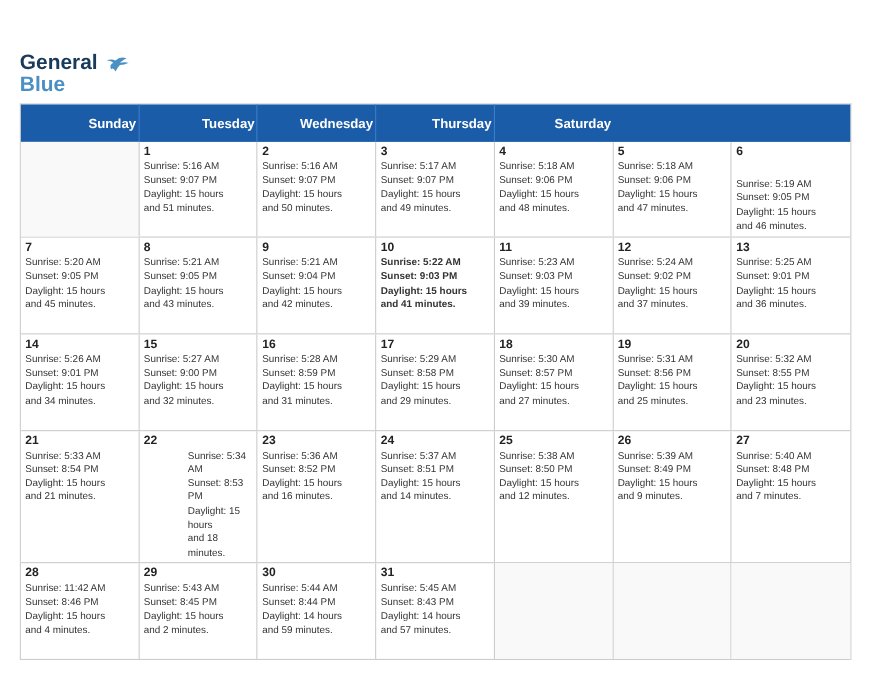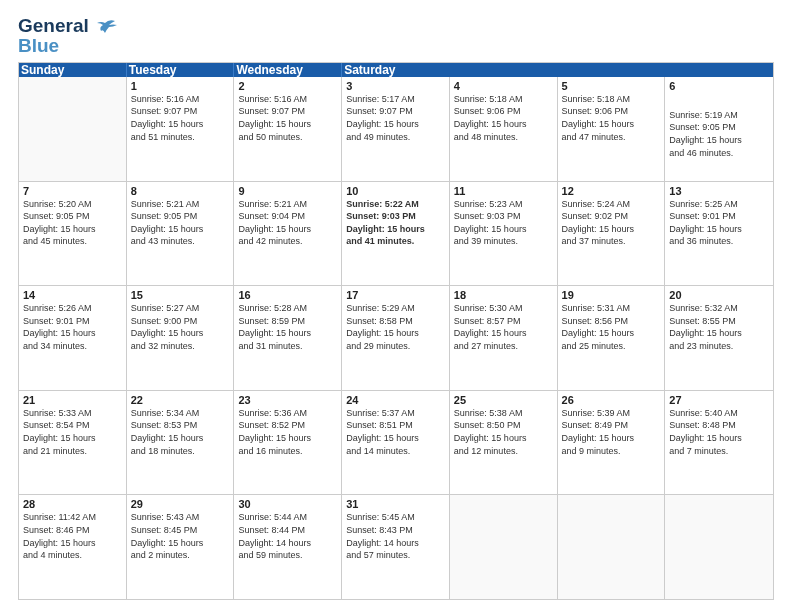--- a/index.html
+++ b/index.html
@@ -20,20 +20,21 @@
     .header {
       display: flex;
       justify-content: space-between;
       align-items: flex-start;
       margin-bottom: 6px;
     }
     .logo {
       display: flex;
       flex-direction: column;
       align-items: flex-end;
+      margin-top: 32px;
     }
     .title-block {
       text-align: right;
     }
     .month-title {
       font-size: 38px;
       font-weight: bold;
       color: #1a3a5c;
       line-height: 1.1;
     }
@@ -51,22 +52,22 @@
     }
     .cal-header {
       display: grid;
       grid-template-columns: repeat(7, 1fr);
       background: #1a5ca8;
     }
     .cal-header-cell {
       color: #fff;
       font-size: 12px;
       font-weight: bold;
-      text-align: left;
-      padding: 0 2px;
+      text-align: right;
+      padding: 10px 2px;
       border-right: 1px solid #3a7cc8;
     }
     .cal-header-cell:last-child {
       border-right: none;
     }
     .cal-body {
       flex: 1;
       display: flex;
       flex-direction: column;
     }
@@ -122,20 +123,21 @@
       <div class="month-title"></div>
       <div class="location-title"></div>
     </div>
   </div>
 
   <div class="calendar">
     <div class="cal-header">
     <div class="cal-header-cell">Sunday</div>
         <div class="cal-header-cell">Tuesday</div>
         <div class="cal-header-cell">Wednesday</div>
+        <div class="cal-header-cell">Thursday</div>
         <div class="cal-header-cell">Saturday</div>
       </div>
     <div class="cal-body">
     <div class="cal-row">
           <div class="cal-cell empty"></div>
           <div class="cal-cell">
             <span class="cell-day">1</span>
             <div class="cell-info" style="white-space: pre-line;">Sunrise: 5:16 AM
 Sunset: 9:07 PM
 Daylight: 15 hours
@@ -282,21 +284,21 @@
         <div class="cal-row">
           <div class="cal-cell">
             <span class="cell-day">21</span>
             <div class="cell-info" style="white-space: pre-line;">Sunrise: 5:33 AM
 Sunset: 8:54 PM
 Daylight: 15 hours
 and 21 minutes.</div>
           </div>
           <div class="cal-cell">
             <span class="cell-day">22</span>
-            <div class="cell-info" style="white-space: pre-line;">Sunrise: 5:34 AM
+            <div class="cell-info" style="white-space: pre-line; margin-left: 40px;">Sunrise: 5:34 AM
 Sunset: 8:53 PM
 Daylight: 15 hours
 and 18 minutes.</div>
           </div>
           <div class="cal-cell">
             <span class="cell-day">23</span>
             <div class="cell-info" style="white-space: pre-line;">Sunrise: 5:36 AM
 Sunset: 8:52 PM
 Daylight: 15 hours
 and 16 minutes.</div>

